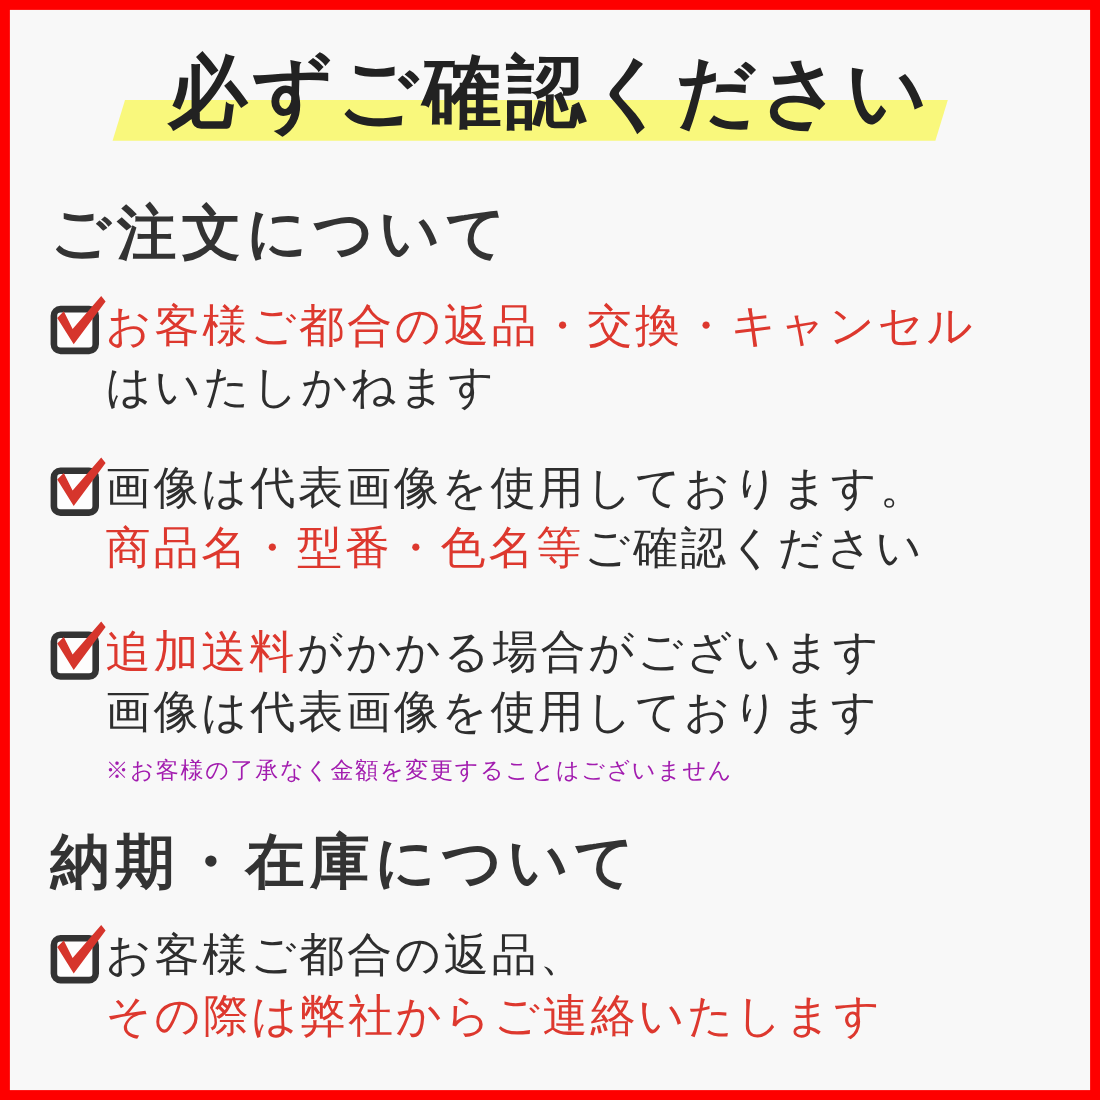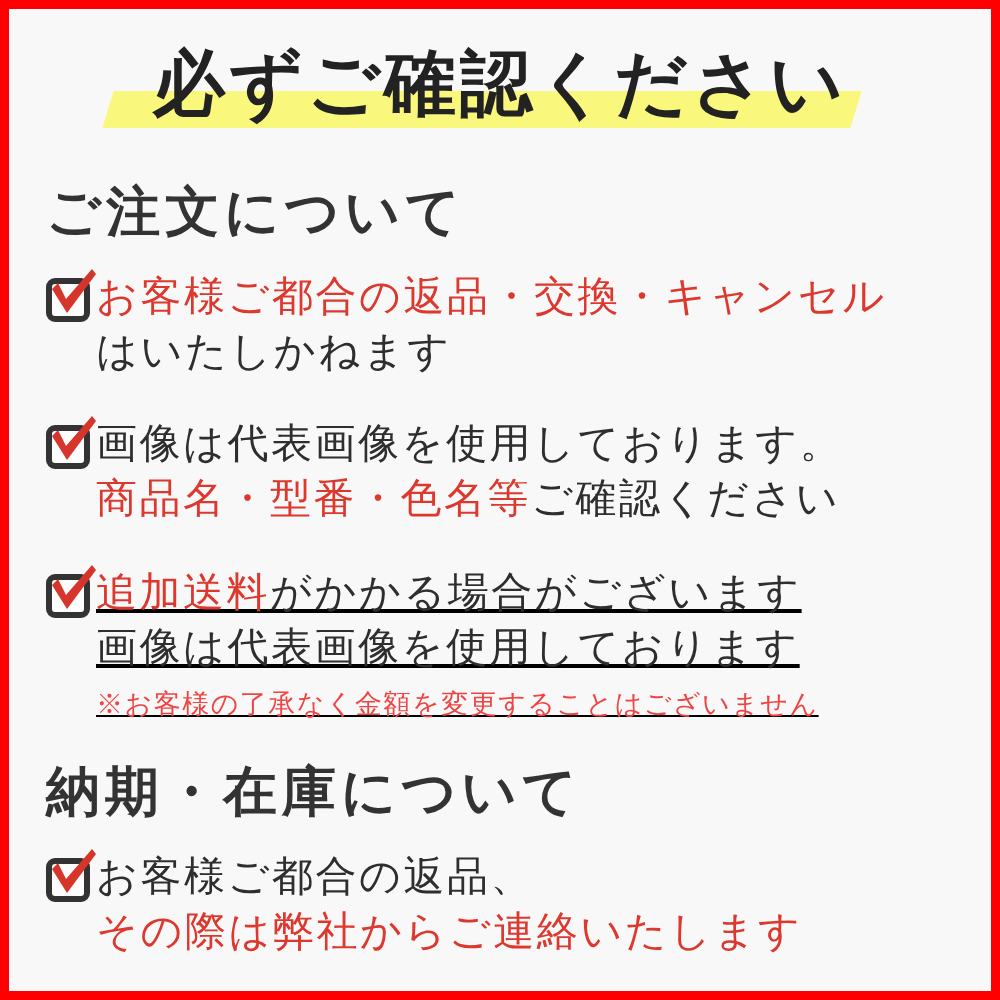--- a/index.html
+++ b/index.html
@@ -52,21 +52,21 @@
     color: #333;
     margin: 0 0 20px 0;
   }
   .section-heading.second { margin-top: 34px; }
   .item {
     display: flex;
     align-items: flex-start;
   }
   .item.mb-lg { margin-bottom: 40px; }
   .item.mb-md { margin-bottom: 38px; }
-  .item.mb-sm { margin-bottom: 28px; text-decoration: underline; }
+  .item.mb-sm { margin-bottom: 28px; }
   .checkbox {
     flex: 0 0 50px;
     position: relative;
     width: 50px; height: 52px;
     margin-top: 2px;
   }
   .checkbox .box {
     position: absolute;
     left: 0; top: 7px;
     width: 44px; height: 44px;
@@ -82,24 +82,24 @@
   }
   .item-text {
     font-size: 41px;
     line-height: 1.33;
     letter-spacing: 2.5px;
     color: #2e2e2e;
     margin: 0;
   }
   .red { color: #dd382e; }
   .note {
-    font-size: 27px;
+    font-size: 21px;
     letter-spacing: 1.5px;
     margin-top: 12px;
-    color: #ef4444;
+    color: #a21caf;
   }
 </style>
 </head>
 <body>
 
 <div class="frame"></div>
 
 <div class="title-highlight"></div>
 <h1 class="title-text">必ずご確認ください</h1>
 

